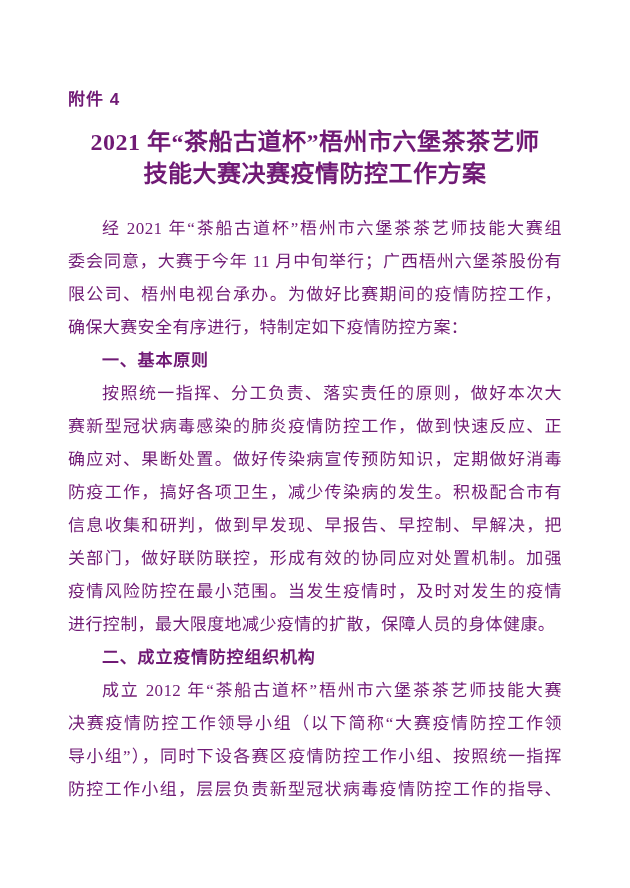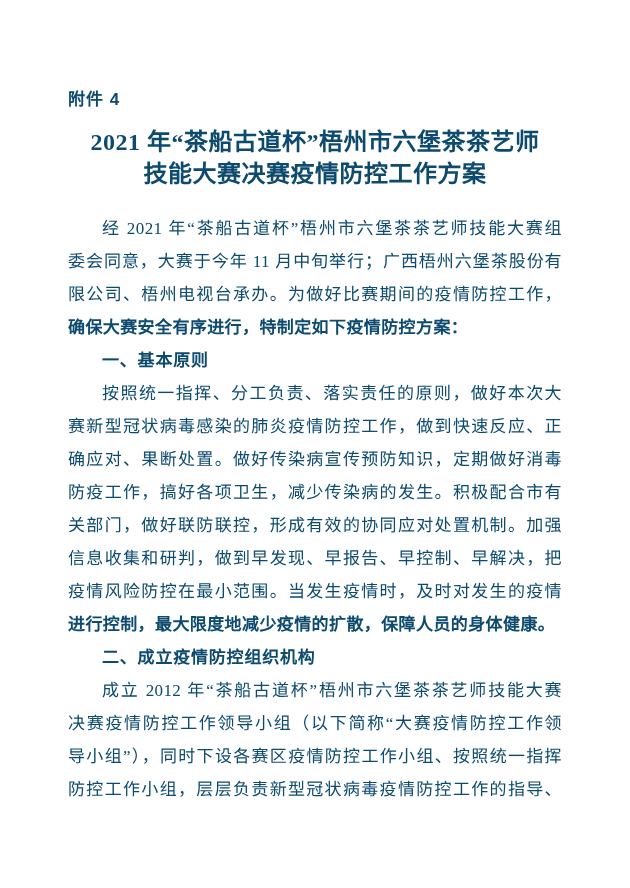--- a/index.html
+++ b/index.html
@@ -2,21 +2,21 @@
 <html lang="zh-CN"><head>
 <meta charset="utf-8">
 <style>
   html, body { margin: 0; padding: 0; background: #e8e8e8; }
   .page {
     position: relative;
     width: 630px;
     height: 888px;
     margin: 0 auto;
     background: #ffffff;
-    color: #0c4a6e;
+    color: #701a75;
     font-family: "Liberation Serif", "DejaVu Serif", serif;
     overflow: hidden;
   }
   .attachment {
     position: absolute;
     left: 68px;
     top: 85px;
     font-size: 17px;
     font-weight: bold;
     font-family: "Liberation Sans", "DejaVu Sans", sans-serif;
@@ -40,21 +40,21 @@
     top: 212px;
     font-size: 17px;
     line-height: 33px;
   }
   .line {
     text-align: justify;
     text-align-last: justify;
     letter-spacing: 0.4px;
   }
   .line.indent { text-indent: 2em; }
-  .line.last { text-align-last: left; font-weight: bold; }
+  .line.last { text-align-last: left; }
   .line.heading {
     font-weight: bold;
     font-family: "Liberation Sans", "DejaVu Sans", sans-serif;
     text-align-last: left;
     letter-spacing: 0.8px;
   }
   .page-num {
     position: absolute;
     top: 884px;
     right: 84px;
@@ -77,22 +77,22 @@
   <div class="content">
     <div class="line indent">经 2021 年“茶船古道杯”梧州市六堡茶茶艺师技能大赛组</div>
     <div class="line">委会同意，大赛于今年 11 月中旬举行；广西梧州六堡茶股份有</div>
     <div class="line">限公司、梧州电视台承办。为做好比赛期间的疫情防控工作，</div>
     <div class="line last">确保大赛安全有序进行，特制定如下疫情防控方案：</div>
     <div class="line heading indent">一、基本原则</div>
     <div class="line indent">按照统一指挥、分工负责、落实责任的原则，做好本次大</div>
     <div class="line">赛新型冠状病毒感染的肺炎疫情防控工作，做到快速反应、正</div>
     <div class="line">确应对、果断处置。做好传染病宣传预防知识，定期做好消毒</div>
     <div class="line">防疫工作，搞好各项卫生，减少传染病的发生。积极配合市有</div>
+    <div class="line">信息收集和研判，做到早发现、早报告、早控制、早解决，把</div>
     <div class="line">关部门，做好联防联控，形成有效的协同应对处置机制。加强</div>
-    <div class="line">信息收集和研判，做到早发现、早报告、早控制、早解决，把</div>
     <div class="line">疫情风险防控在最小范围。当发生疫情时，及时对发生的疫情</div>
     <div class="line last">进行控制，最大限度地减少疫情的扩散，保障人员的身体健康。</div>
     <div class="line heading indent">二、成立疫情防控组织机构</div>
     <div class="line indent">成立 2012 年“茶船古道杯”梧州市六堡茶茶艺师技能大赛</div>
     <div class="line">决赛疫情防控工作领导小组（以下简称“大赛疫情防控工作领</div>
     <div class="line">导小组”），同时下设各赛区疫情防控工作小组、按照统一指挥</div>
     <div class="line">防控工作小组，层层负责新型冠状病毒疫情防控工作的指导、</div>
   </div>
 
   <div class="page-num">- 13 -</div>

